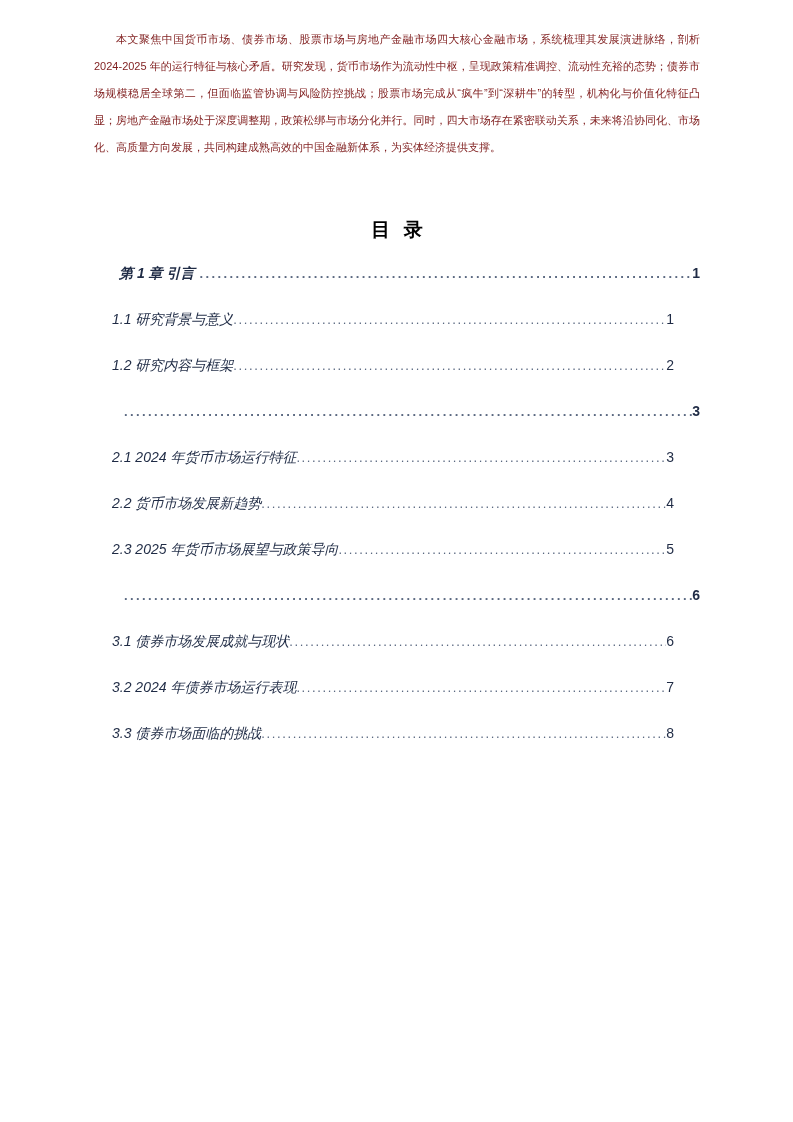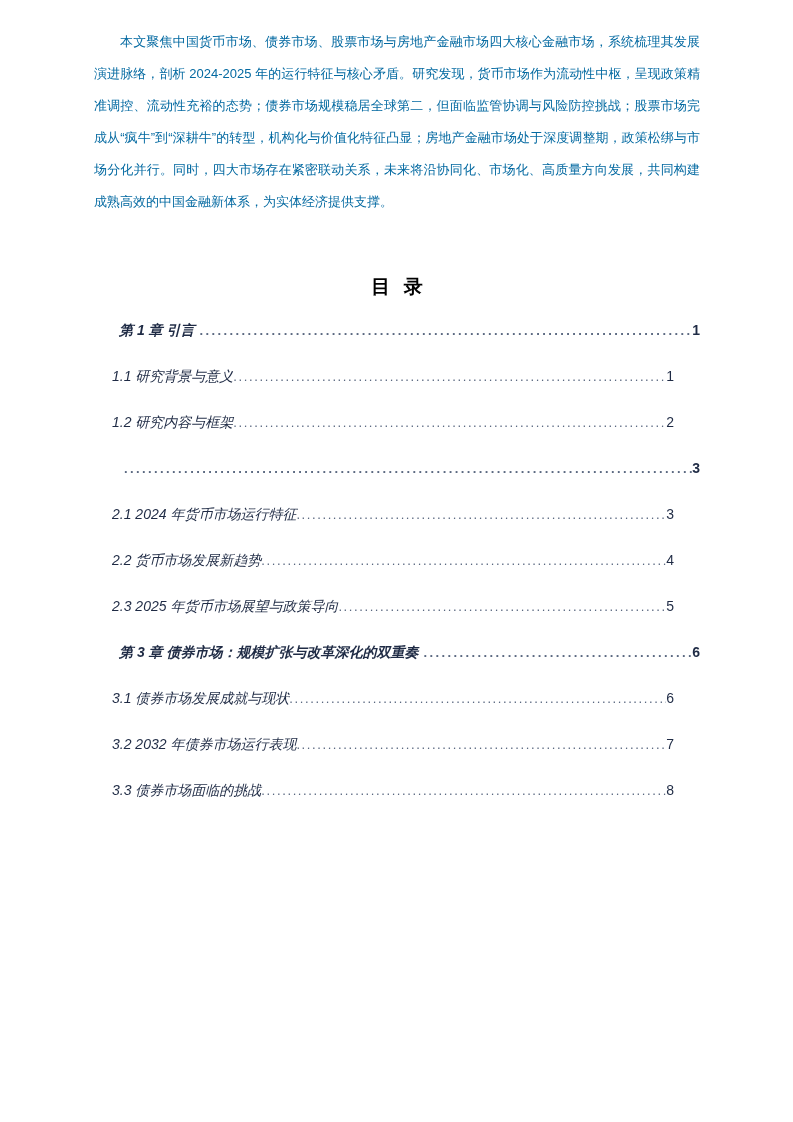--- a/index.html
+++ b/index.html
@@ -33,22 +33,22 @@
     color: #000000;
     letter-spacing: 0.22em;
     text-indent: 0.22em;
   }
   #abstract-heading { margin-top: 103px; }
   #toc-heading { margin-top: 56px; margin-bottom: 0; }
 
   
   .abstract-body {
     margin-top: 26px;
-    font-size: 13px;
-    color: #0369a1;
+    font-size: 11px;
+    color: #7f1d1d;
     line-height: 2.46;
     text-align: justify;
     text-justify: inter-ideograph;
     text-indent: 2em;
   }
 
   
   .toc {
     margin-top: 22px;
   }
@@ -137,31 +137,30 @@
           <span class="toc-label">2.2 货币市场发展新趋势</span>
           <span class="toc-leader">..................................................................................................</span>
           <span class="toc-page">4</span>
         </div>
         <div class="toc-entry level-2">
           <span class="toc-label">2.3 2025 年货币市场展望与政策导向</span>
           <span class="toc-leader">..................................................................................................</span>
           <span class="toc-page">5</span>
         </div>
         <div class="toc-entry level-1">
-          <span class="toc-label">第 3 章 债券市场：规模扩张与改革深化的双重奏</span>
           <span class="toc-leader">..................................................................................................</span>
           <span class="toc-page">6</span>
         </div>
         <div class="toc-entry level-2">
           <span class="toc-label">3.1 债券市场发展成就与现状</span>
           <span class="toc-leader">..................................................................................................</span>
           <span class="toc-page">6</span>
         </div>
         <div class="toc-entry level-2">
-          <span class="toc-label">3.2 2032 年债券市场运行表现</span>
+          <span class="toc-label">3.2 2024 年债券市场运行表现</span>
           <span class="toc-leader">..................................................................................................</span>
           <span class="toc-page">7</span>
         </div>
         <div class="toc-entry level-2">
           <span class="toc-label">3.3 债券市场面临的挑战</span>
           <span class="toc-leader">..................................................................................................</span>
           <span class="toc-page">8</span>
         </div>
       </div>
 

